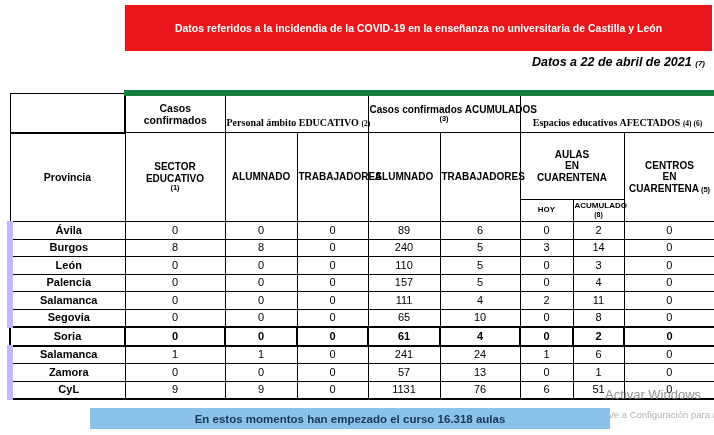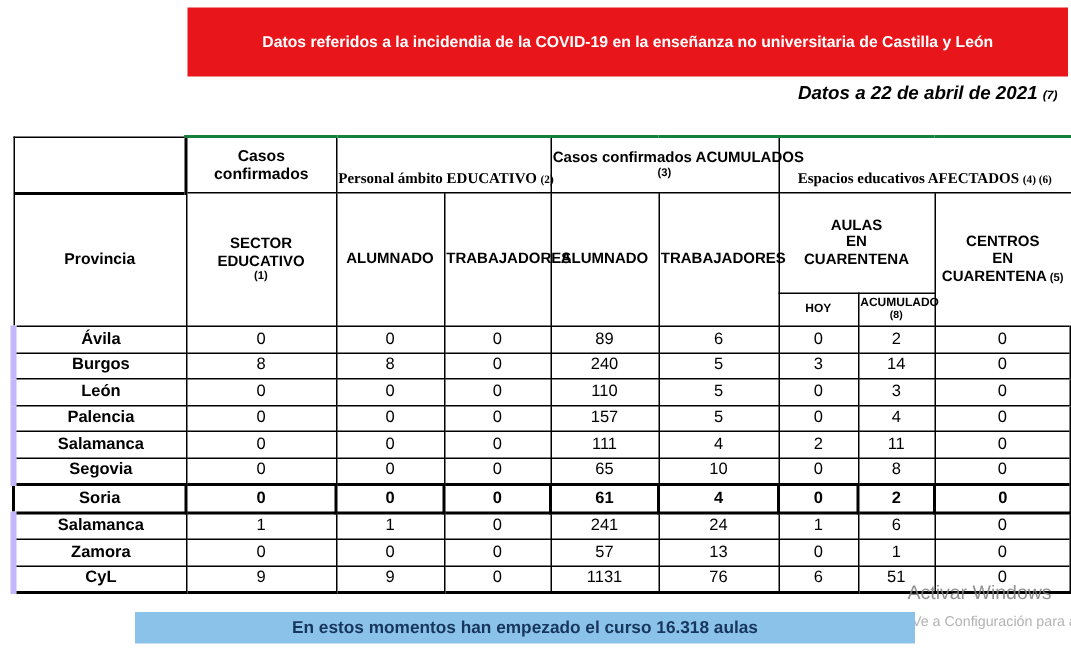--- a/index.html
+++ b/index.html
@@ -28,34 +28,34 @@
     border-collapse:collapse; table-layout:fixed;
   }
   .covid th, .covid td {
     border:1px solid #000; padding:0 1px; text-align:center; vertical-align:middle;
   }
   .covid th { font-weight:bold; font-size:10px; line-height:1.15; }
   .covid td { font-size:11px; height:16.5px; line-height:1; }
   .covid td.prov { font-weight:bold; }
 
   .corner { border:none; background:#fff; }
-  tr.row1 th { height:33px; border-top:2px solid #15803d; }
+  tr.row1 th { height:33px; border-top:6px solid #15803d; }
   th.casos { border-left:2px solid #000; font-size:10.5px; }
   th.nowrap { white-space:nowrap;margin-left:24px; }
   th.valign-b { vertical-align:bottom; padding-bottom:3px;font-family:Liberation Serif, serif; }
   th.frame-top { border-top:2px solid #000; font-size:10.5px; }
   .first-col { border-left:2px solid #000; }
   .last-col  { border-right:2px solid #000; }
   th.aulas-cell { height:66px; }
   th.subh { height:21px; font-size:8px; line-height:1.1; }
   th.subh .note8 { font-size:7px; }
   .small { font-size:7.5px; font-weight:bold; }
   .note-inline { margin-left:2px; }
   .pre { white-space:pre-line; }
-  tbody td:first-child { border-left:4px solid #c4b5fd; }
+  tbody td:first-child { border-left:6px solid #c4b5fd; }
   tbody td:last-child  { border-right:2px solid #000; }
   tbody tr:last-child td { border-bottom:2px solid #000; }
   tr.highlight td { border:2.5px solid #000; font-weight:bold; }
 
   
   .footer-banner {
     position:absolute; left:90px; top:408px; width:520px; height:21px;
     background:#8BC2E9; display:flex; align-items:center; justify-content:center; z-index:2;
   }
   .footer-banner span { font-weight:bold; font-size:11.5px; color:#17365D; }

